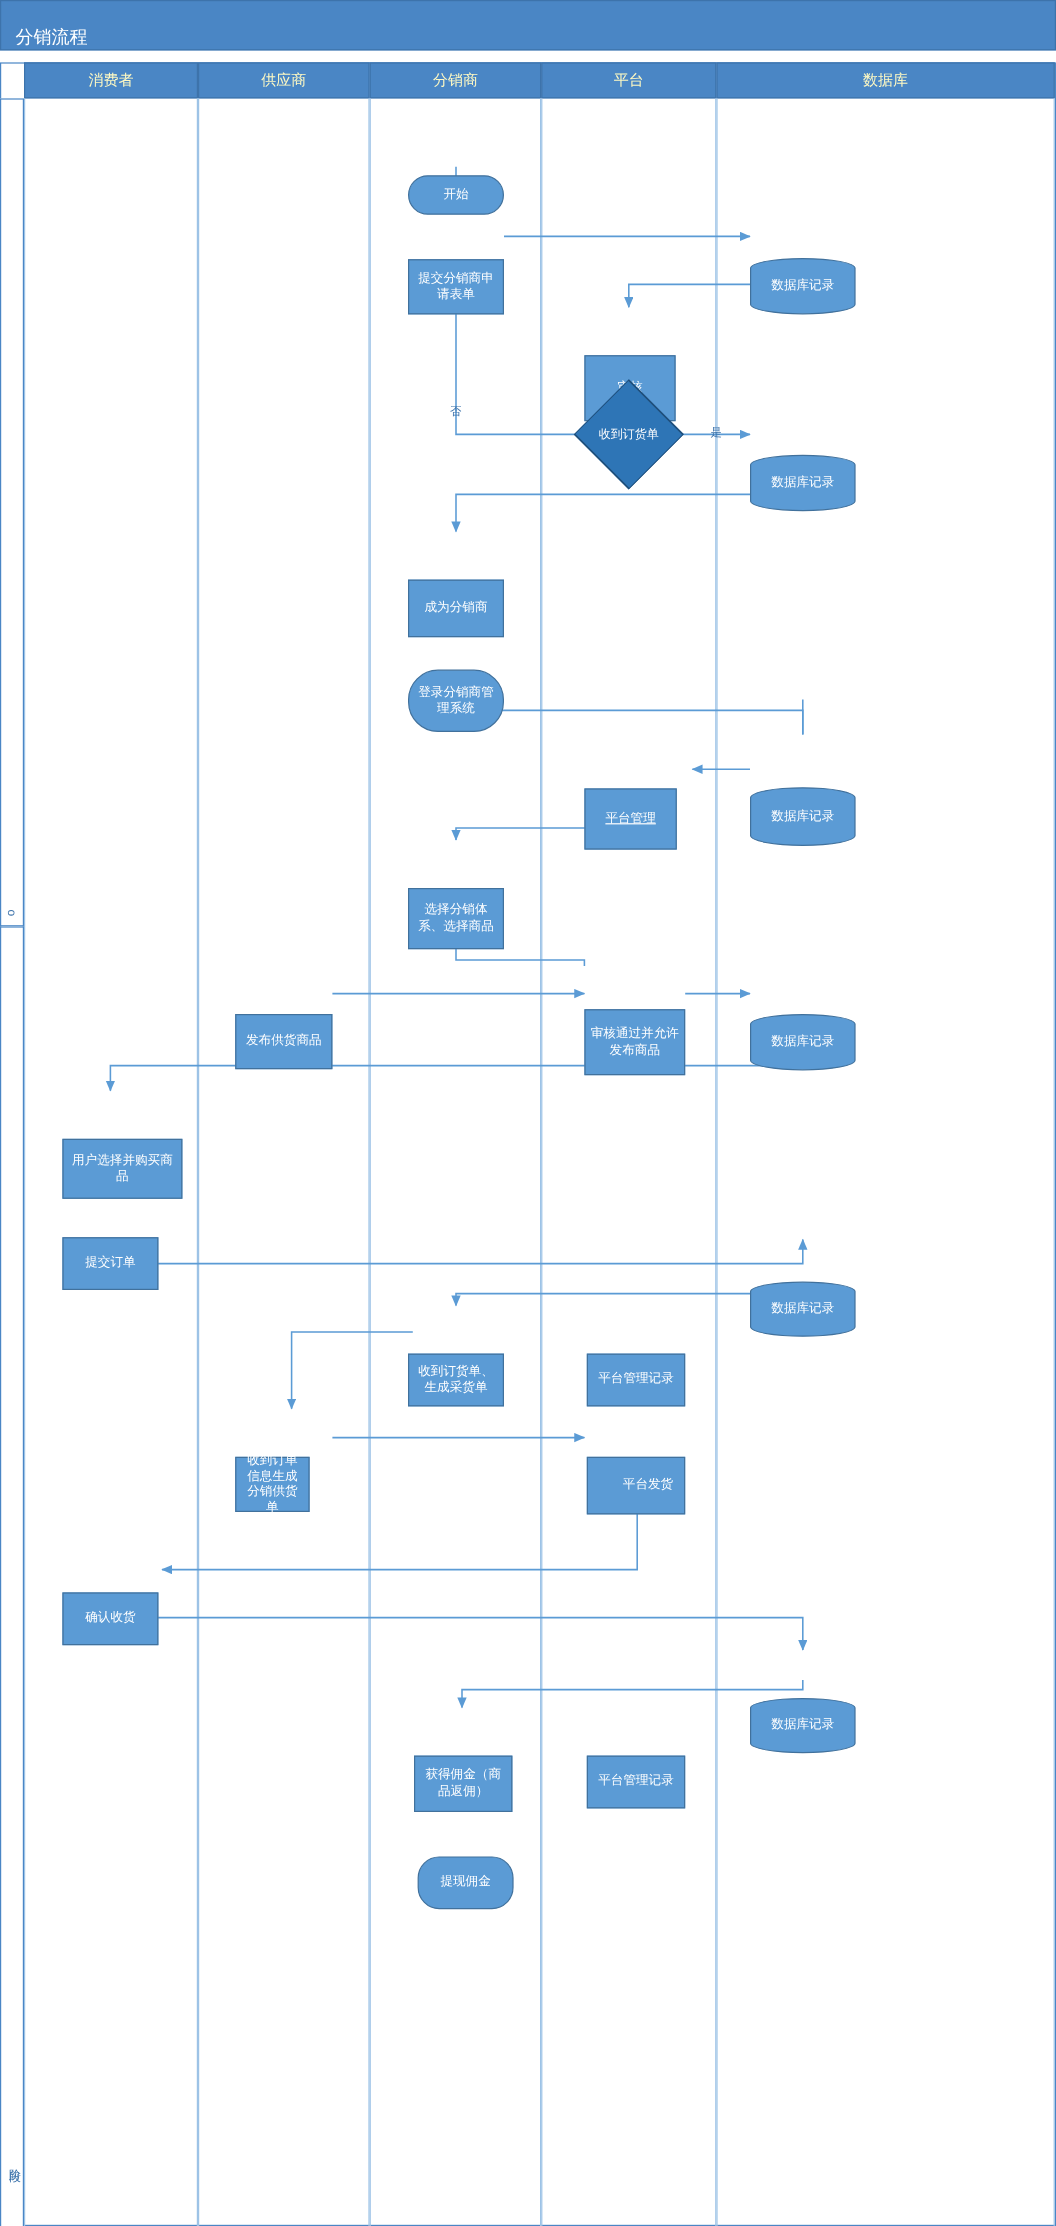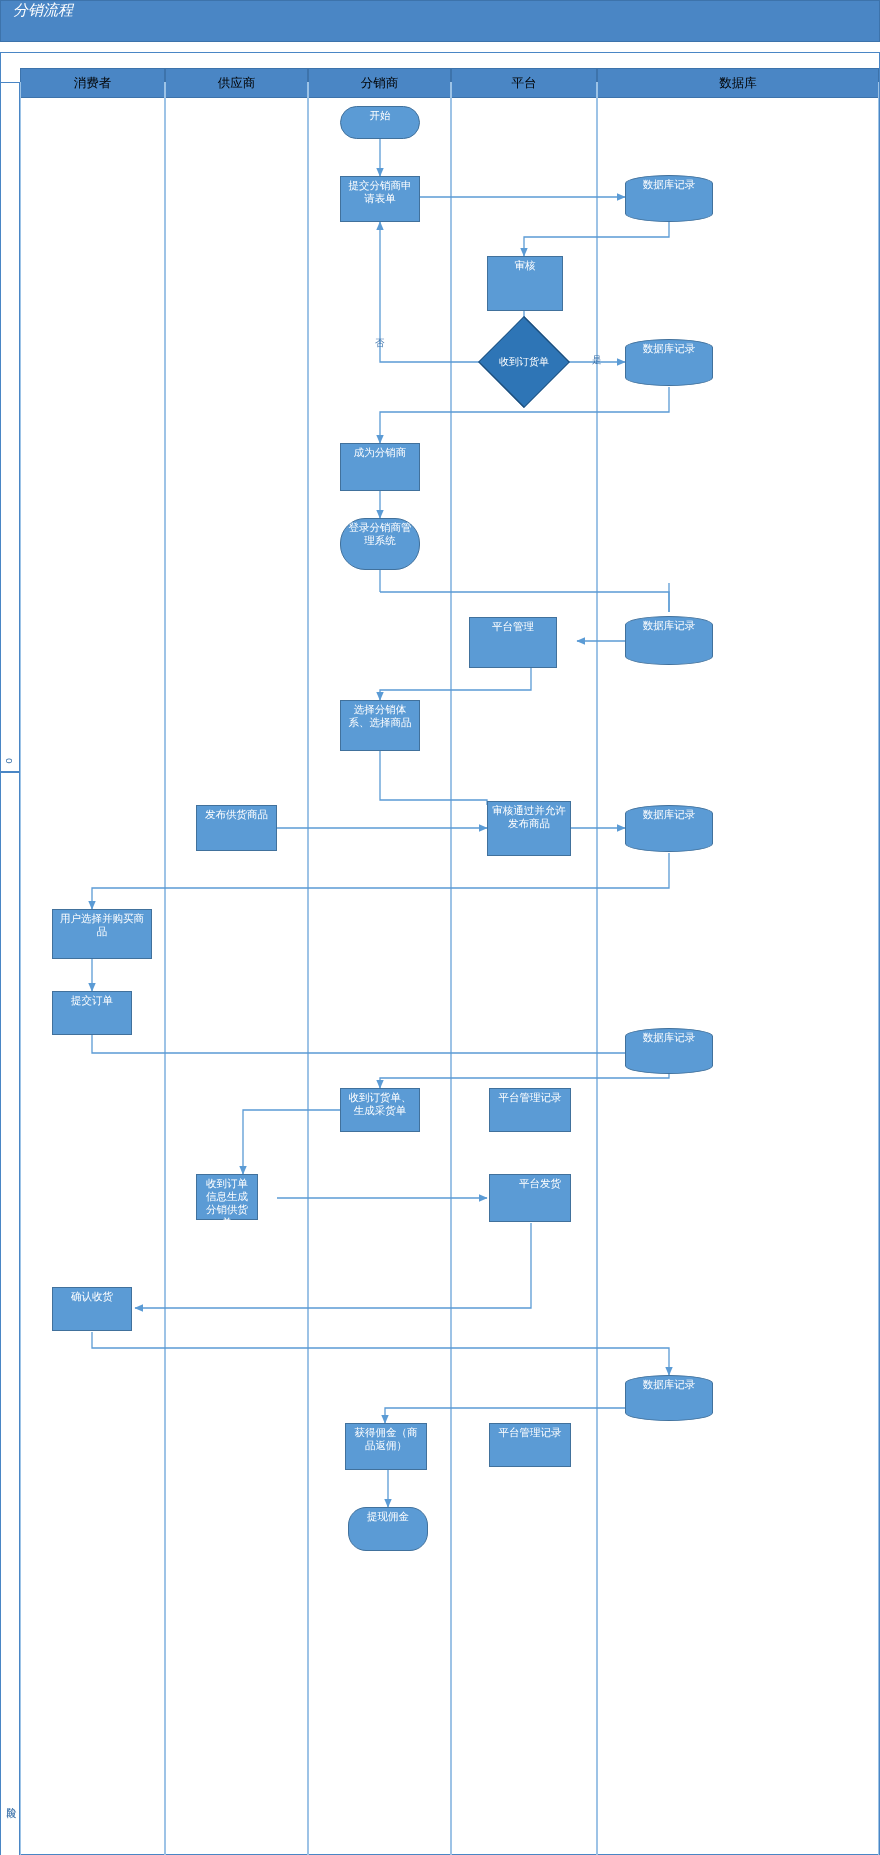--- a/index.html
+++ b/index.html
@@ -19,33 +19,32 @@
   .title-bar {
     position: absolute;
     left: 0; top: 0;
     width: 880px; height: 42px;
     background: #4a86c5;
     border: 1px solid #3d73ab;
     box-sizing: border-box;
     color: #ffffff;
     font-size: 15px;
     display: flex;
-    align-items: flex-start;
+    align-items: flex-end;
     padding-left: 12px;
-    font-style: italic;
   }
   
   .lane-header {
     position: absolute;
-    top: 68px;
+    top: 52px;
     height: 30px;
     background: #4a86c5;
     border: 1px solid #3d73ab;
     box-sizing: border-box;
-    color: #000000;
+    color: #fef9c3;
     font-size: 12.5px;
     display: flex;
     align-items: center;
     justify-content: center;
   }
   
   .lane-body {
     position: absolute;
     top: 82px;
     border-left: 1px solid #9dc3e6;
@@ -80,23 +79,24 @@
   }
   
   .node {
     position: absolute;
     box-sizing: border-box;
     color: #ffffff;
     font-size: 10.5px;
     line-height: 1.25;
     text-align: center;
     display: flex;
-    align-items: flex-start;
+    align-items: center;
     justify-content: center;
     padding: 2px 4px;
+    margin-top: 40px;
   }
   .proc {
     background: #5b9bd5;
     border: 1px solid #41719c;
   }
   .term {
     background: #5b9bd5;
     border: 1px solid #41719c;
     border-radius: 18px;
   }
@@ -258,21 +258,21 @@
 
   <div class="node db" style="left:625px; top:339px;  width:88px;  height:47px;">
       <span>数据库记录</span>
     </div>
   <div class="node proc" style="left:340px; top:443px;  width:80px;  height:48px;">
       <span>成为分销商</span>
     </div>
   <div class="node proc" style="left:340px; top:518px;  width:80px;  height:52px;border-radius:25px;">
       <span>登录分销商管理系统</span>
     </div>
-  <div class="node proc" style="left:469px; top:617px;  width:88px;  height:51px;">
+  <div class="node proc" style="left:487px; top:617px;  width:77px;  height:51px;text-decoration:underline;">
       <span>平台管理</span>
     </div>
   <div class="node db" style="left:625px; top:616px;  width:88px;  height:49px;">
       <span>数据库记录</span>
     </div>
   <div class="node proc" style="left:340px; top:700px;  width:80px;  height:51px;">
       <span>选择分销体系、选择商品</span>
     </div>
 
   <div class="node proc" style="left:196px; top:805px;  width:81px;  height:46px;">

